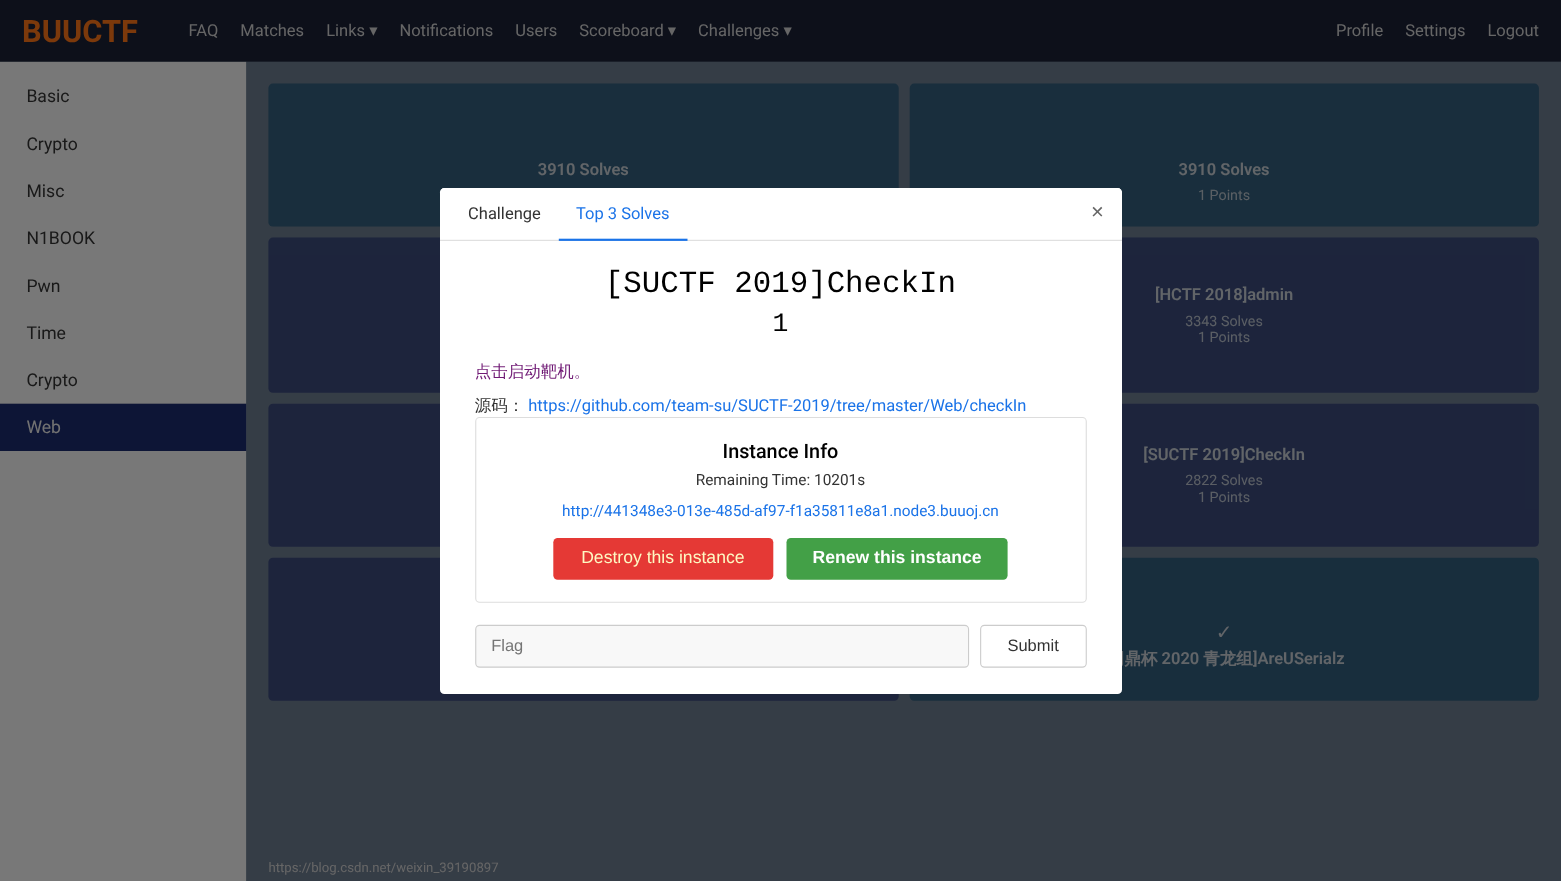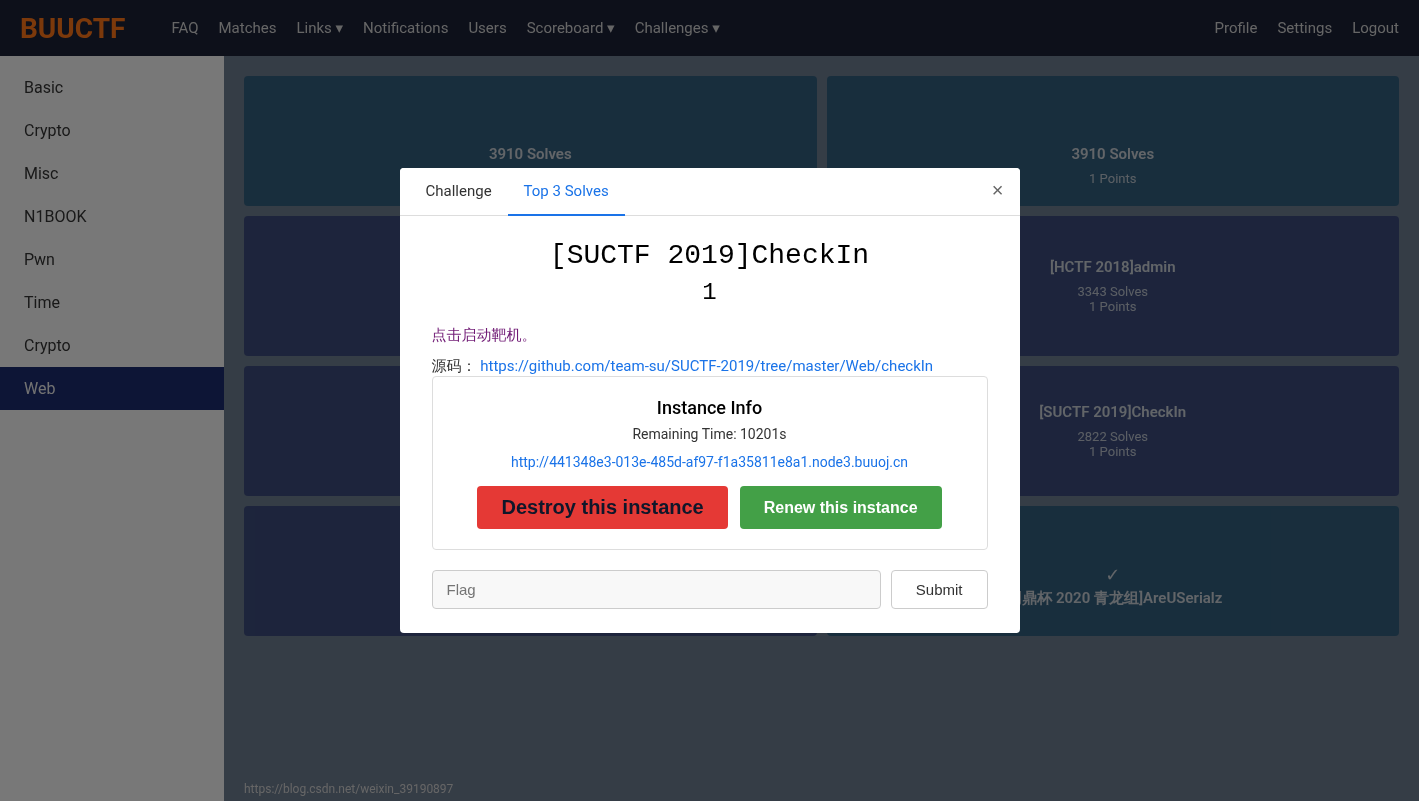--- a/index.html
+++ b/index.html
@@ -209,25 +209,25 @@
       display: block;
       margin-bottom: 16px;
     }
     .instance-buttons {
       display: flex;
       gap: 12px;
       justify-content: center;
     }
     .btn-destroy {
       background: #e53935;
-      color: #0f172a;
+      color: #fef9c3;
       border: none;
       padding: 10px 24px;
-      font-size: 20px;
-      font-weight: 700;
+      font-size: 16px;
+      font-weight: 400;
       border-radius: 4px;
       cursor: pointer;
       min-width: 200px;
     }
     .btn-renew {
       background: #43a047;
       color: white;
       border: none;
       padding: 10px 24px;
       font-size: 16px;

